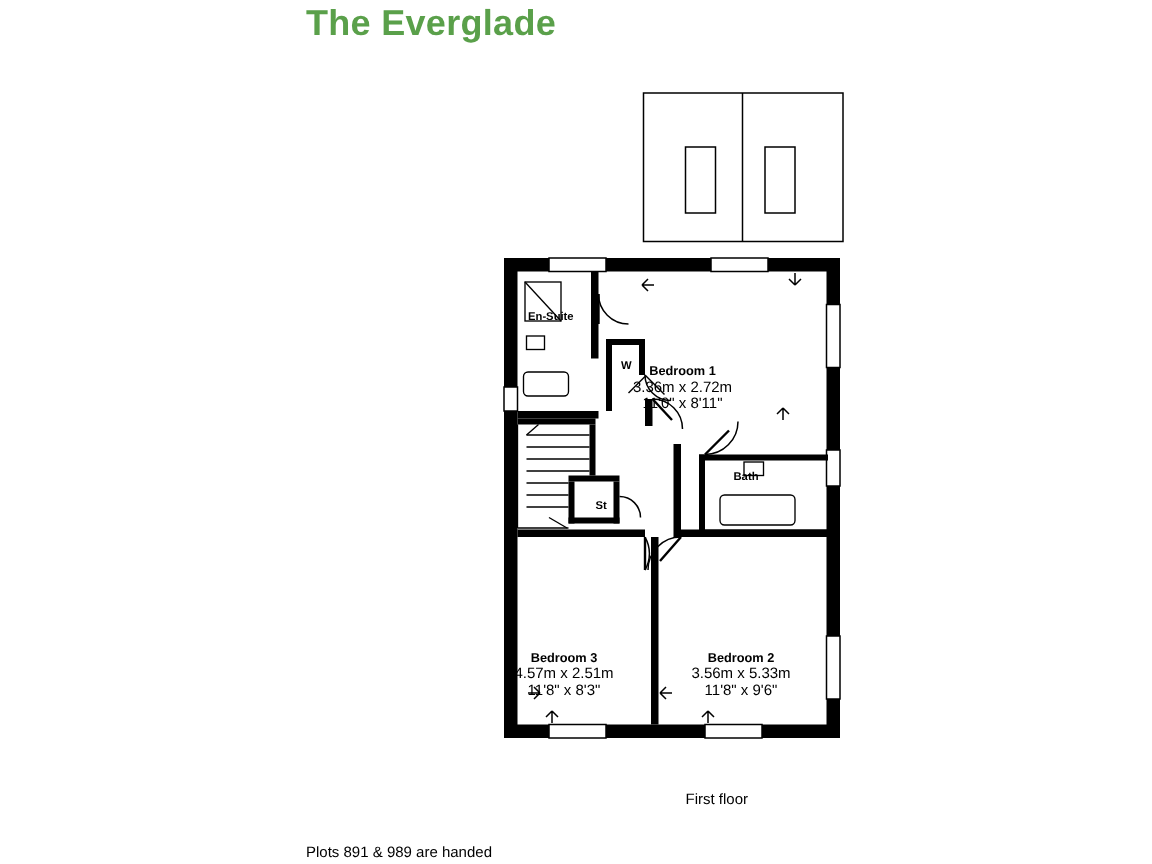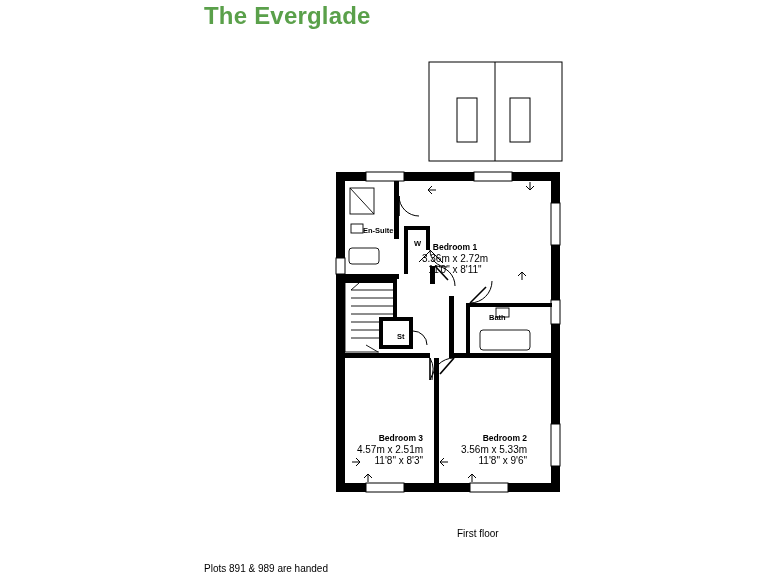--- a/index.html
+++ b/index.html
@@ -208,31 +208,31 @@
     <path d="M 472 474 l 0 8 m 0 -8 l -4 4 m 4 -4 l 4 4"></path>
   </g>
 </svg>
 
 <div class="room-label" style="left:455px; top:209px; transform:translateX(-50%);">
   <div class="nm">Bedroom 1</div>
   <div class="dm">3.36m x 2.72m</div>
   <div class="dm">11'0" x 8'11"</div>
 </div>
 
-<div class="room-label" style="left:494px; top:400px; transform:translateX(-50%);text-align:right;">
+<div class="room-label" style="left:494px; top:400px; transform:translateX(-50%);">
   <div class="nm">Bedroom 2</div>
   <div class="dm">3.56m x 5.33m</div>
   <div class="dm">11'8" x 9'6"</div>
 </div>
 
-<div class="room-label" style="left:390px; top:400px; transform:translateX(-50%);text-align:right;">
+<div class="room-label" style="left:376px; top:400px; transform:translateX(-50%);">
   <div class="nm">Bedroom 3</div>
   <div class="dm">4.57m x 2.51m</div>
   <div class="dm">11'8" x 8'3"</div>
 </div>
 
-<div class="small-label" style="left:363px; top:206px;margin-top:20px;">En-Suite</div>
+<div class="small-label" style="left:352px; top:206px;">En-Suite</div>
 <div class="small-label" style="left:489px; top:313px;">Bath</div>
 <div class="small-label" style="left:414px; top:239px;">W</div>
 <div class="small-label" style="left:397px; top:332px;">St</div>
 
 <div id="floor-label">First floor</div>
 <div id="footnote">Plots 891 &amp; 989 are handed</div>
 
 </body></html>

